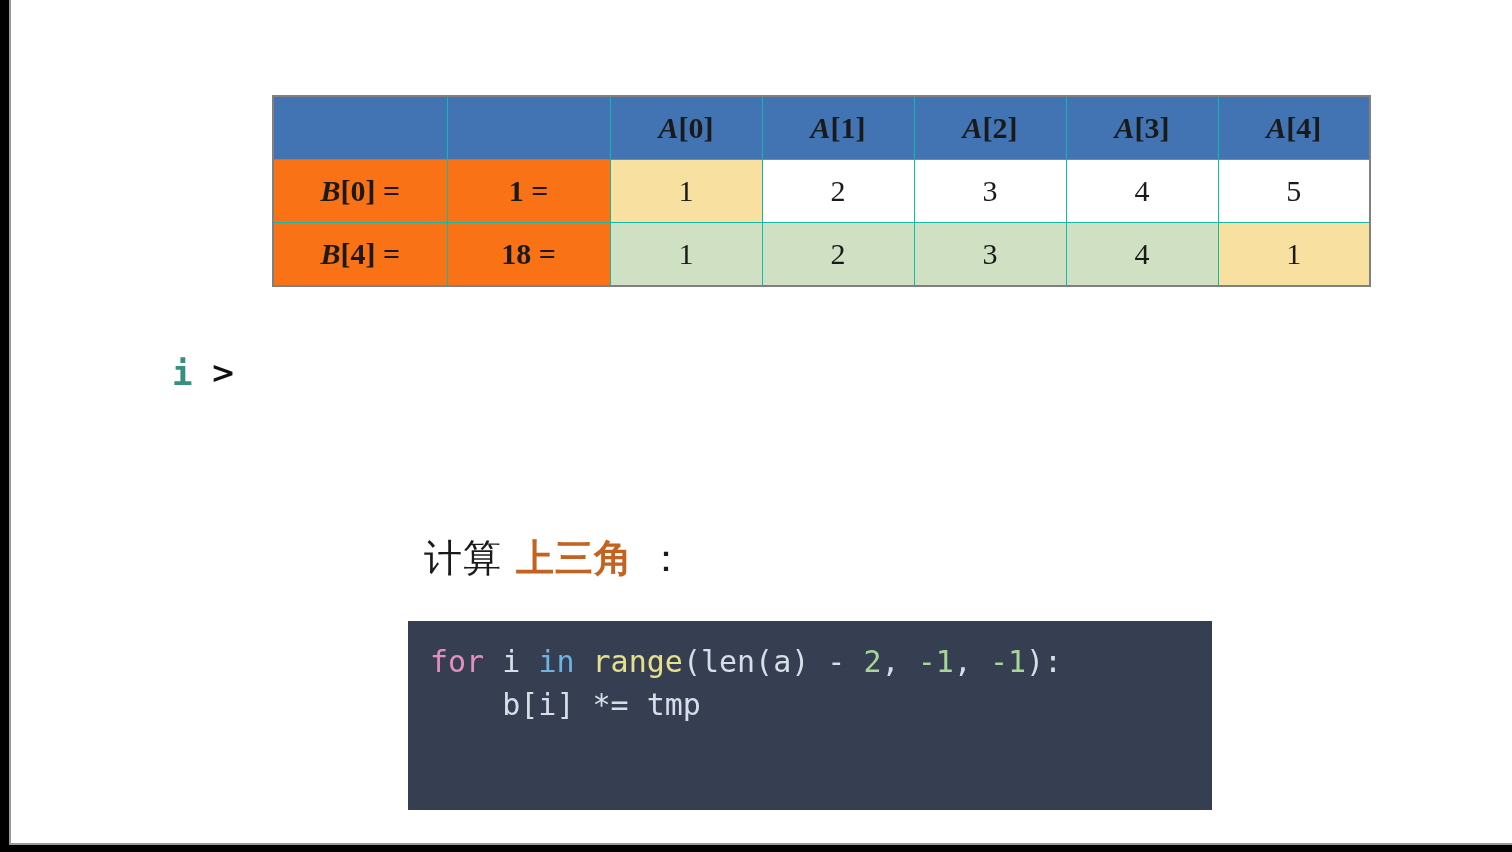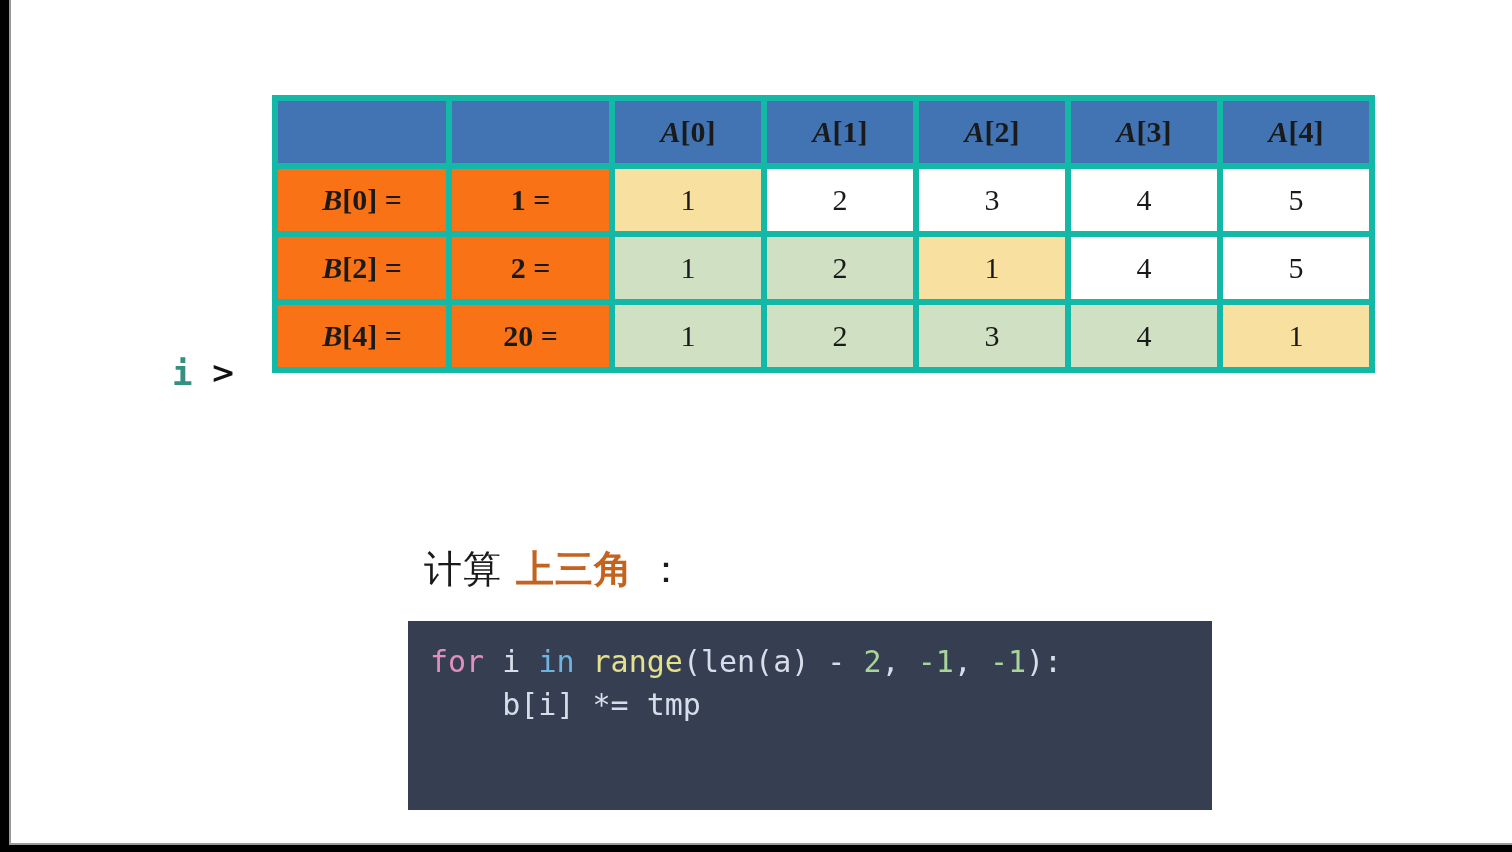--- a/index.html
+++ b/index.html
@@ -79,21 +79,21 @@
     top: 95px;
     width: 1097px;
   }
   table.grid {
     border-collapse: collapse;
     table-layout: fixed;
     width: 1097px;
     border: 2px solid #808080;
   }
   table.grid td {
-    border: 6px solid #14b8a6;
+    border: 1px solid #14b8a6;
     height: 62px;
     text-align: center;
     vertical-align: middle;
     font-size: 30px;
     color: #1a1a1a;
     padding: 0;
   }
   
   col.c-lbl  { width: 174px; }
   col.c-val  { width: 163px; }
@@ -120,21 +120,21 @@
 
   td.cell-white  { background: #ffffff; }
   td.cell-yellow { background: #f7e0a0; }
   td.cell-green  { background: #cfe0c3; }
   td.cell-salmon { background: #eecbb1; }
 
   
   #caption {
     position: absolute;
     left: 424px;
-    top: 544px;
+    top: 533px;
     font-family: "DejaVu Sans", "Liberation Sans", sans-serif;
     font-size: 38px;
     color: #1a1a1a;
     white-space: nowrap;
     letter-spacing: 1px;
   }
   #caption .accent {
     color: #c4631f;
     font-weight: 600;
   }
@@ -205,31 +205,22 @@
           <tr>
             <td class="rowlbl"><span class="it">B</span>[0] =</td>
             <td class="rowlbl">1 =</td>
             <td class="cell-yellow">1</td>
             <td class="cell-white">2</td>
             <td class="cell-white">3</td>
             <td class="cell-white">4</td>
             <td class="cell-white">5</td>
           </tr>
           <tr>
-            <td class="rowlbl"><span class="it">B</span>[2] =</td>
-            <td class="rowlbl">2 =</td>
-            <td class="cell-green">1</td>
-            <td class="cell-green">2</td>
-            <td class="cell-yellow">1</td>
-            <td class="cell-white">4</td>
-            <td class="cell-white">5</td>
-          </tr>
-          <tr>
             <td class="rowlbl"><span class="it">B</span>[4] =</td>
-            <td class="rowlbl">20 =</td>
+            <td class="rowlbl">18 =</td>
             <td class="cell-green">1</td>
             <td class="cell-green">2</td>
             <td class="cell-green">3</td>
             <td class="cell-green">4</td>
             <td class="cell-yellow">1</td>
           </tr>
         </tbody>
     </table>
   </div>
 

